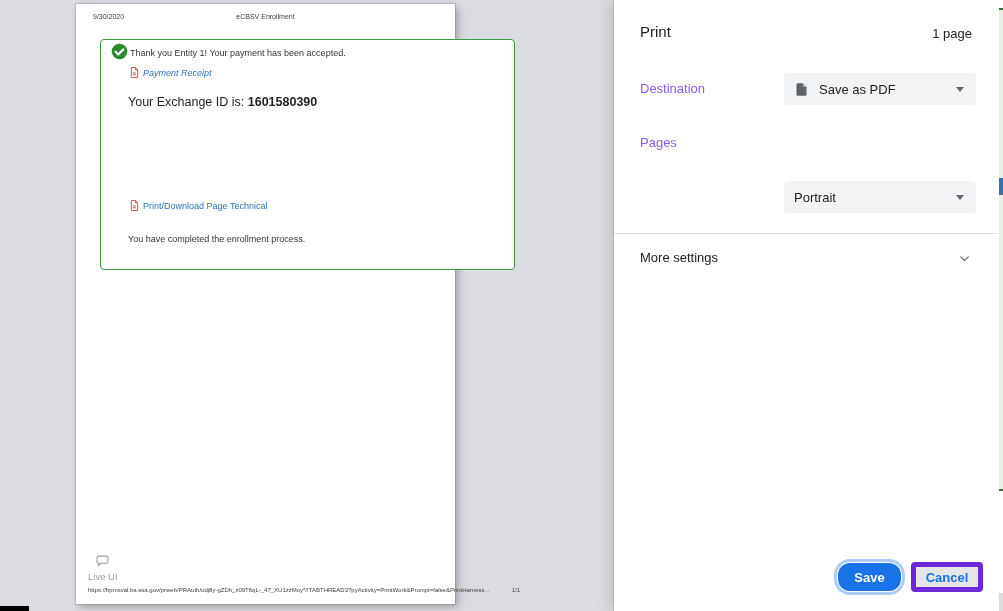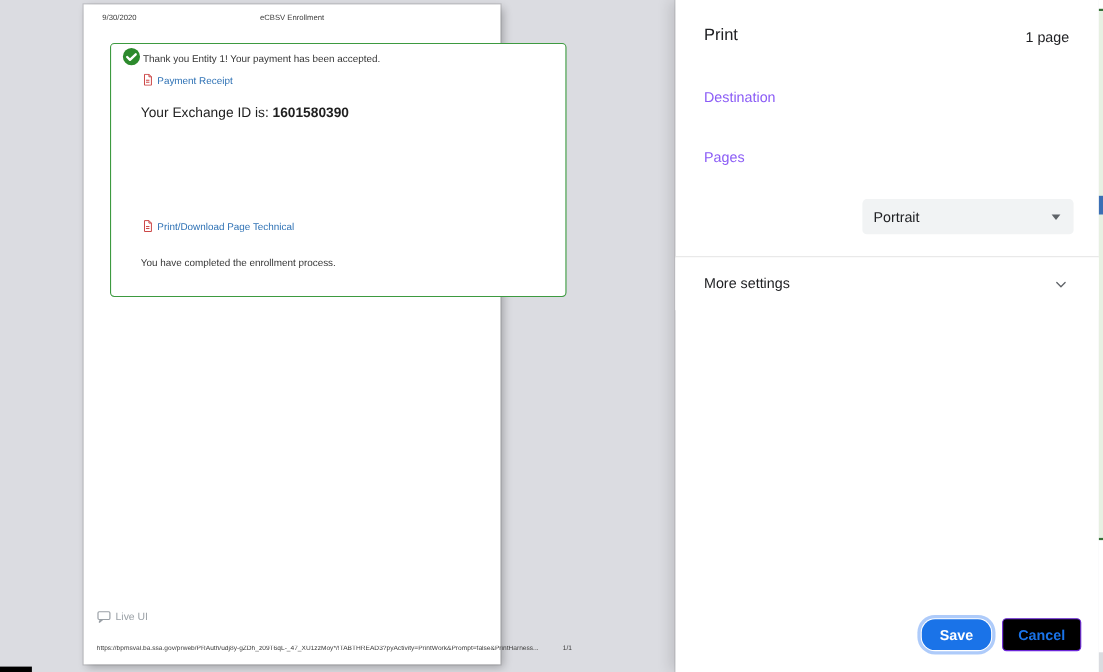--- a/index.html
+++ b/index.html
@@ -12,31 +12,31 @@
   .preview-page { position:absolute; left:76px; top:4px; width:379px; height:600px; background:#fff;
                   box-shadow:0 0 0 1px rgba(0,0,0,0.13), 3px 3px 8px rgba(0,0,0,0.28); }
   .page-header-date { position:absolute; left:17px; top:9px; font-size:7px; color:#3c3c3c; }
   .page-header-title { position:absolute; left:0; right:0; top:9px; text-align:center; font-size:7px; color:#3c3c3c; }
 
   .success-box { position:absolute; left:24px; top:35px; width:415px; height:231px;
                  border:1px solid #3d9a40; border-radius:4px; background:#fff; }
   .check-icon { position:absolute; left:10px; top:3px; width:17px; height:17px; }
   .thanks-text { position:absolute; left:29px; top:8px; font-size:9px; color:#363636; }
   .link-row { position:absolute; display:flex; align-items:center; gap:4px; font-size:9px; color:#2f72b5; }
-  .receipt-row { left:29px; top:27px; }
+  .receipt-row { left:29px; top:27px;font-style:italic; }
   .printdl-row { left:29px; top:160px; }
   .pdf-icon { width:9px; height:11px; flex:0 0 auto; }
   .exchange-line { position:absolute; left:27px; top:55px; font-size:12.5px; color:#1f1f1f; }
   .exchange-id { font-weight:bold; }
   .info-para { position:absolute; left:27px; top:83px; width:374px; font-size:9px; line-height:13px; color:#363636; }
   .page-link { color:#2f72b5; text-decoration:underline; }
   .completed-text { position:absolute; left:27px; top:194px; font-size:9px; color:#363636; }
 
   .live-ui { position:absolute; left:12px; top:551px; display:flex; align-items:center; gap:4px;
-             font-size:9.5px; color:#9aa0a6; }
+             font-size:9.5px; color:#9aa0a6;flex-direction:column; }
   .bubble-icon { width:13px; height:12px; }
   .page-footer { position:absolute; left:12px; top:583px; width:432px; display:flex;
                  justify-content:space-between; align-items:baseline; font-size:6px; color:#3c3c3c; }
   .footer-url { white-space:nowrap; overflow:hidden; }
   .footer-pageno { margin-left:8px; flex:0 0 auto; }
 
   .artifact-bar { position:absolute; left:0; top:606px; width:29px; height:5px; background:#000; }
 
   
   .print-dialog { position:absolute; left:614px; top:0; width:385px; height:611px; background:#fff;
@@ -56,23 +56,23 @@
 
   .divider { position:absolute; left:0; right:0; top:233px; height:1px; background:#e0e0e0; }
   .more-settings { position:absolute; left:0; right:0; top:234px; height:48px; cursor:pointer; background:#fff; }
   .more-settings-label { position:absolute; left:26px; line-height:48px; font-size:13px; color:#202124; }
   .chevron-icon { position:absolute; right:28px; top:18px; width:13px; height:13px; }
 
   .save-button { position:absolute; left:224px; top:563px; width:63px; height:28px; background:#1a73e8;
                  color:#fff; font-size:13px; font-weight:bold; font-family:"Liberation Sans", sans-serif;
                  border:none; border-radius:12px; cursor:pointer;
                  box-shadow:0 0 0 1px #fff, 0 0 0 4px #aecbfa; }
-  .cancel-button { position:absolute; left:297px; top:562px; width:72px; height:30px; background:#000000;
+  .cancel-button { position:absolute; left:297px; top:562px; width:72px; height:30px; background:#e5e5e5;
                    color:#1a73e8; font-size:13px; font-weight:bold; font-family:"Liberation Sans", sans-serif;
-                   border:1px solid #6d28d9; border-radius:4px; cursor:pointer; }
+                   border:5px solid #6d28d9; border-radius:4px; cursor:pointer; }
 
   
   .bg-page-sliver { position:absolute; right:0; top:0; width:4px; height:611px; background:#fff; }
   .bg-green-band { position:absolute; right:0; top:8px; width:4px; height:483px; background:#e7f0e2;
                    border-top:2px solid #37703a; border-bottom:2px solid #37703a; }
   .bg-link-frag { position:absolute; right:0; top:178px; width:4px; height:17px; background:#3b6fb5; }
   .bg-bottom-gray { position:absolute; right:0; top:593px; width:4px; height:18px; background:#dadce0; }
 </style>
 </head>
 <body>
@@ -133,20 +133,28 @@
   </div>
 
   <div class="artifact-bar"></div>
 
   <div class="print-dialog">
 
     <div class="dialog-title">Print</div>
     <div class="page-count">1 page</div>
 
     <div class="row-label row-destination">Destination</div>
+    <div class="dropdown row-destination">
+      <svg class="doc-icon" viewBox="0 0 24 24">
+        <path d="M14 2H6a2 2 0 0 0-2 2v16a2 2 0 0 0 2 2h12a2 2 0 0 0 2-2V8z" fill="#5f6368"></path>
+        <path d="M14 2v6h6z" fill="#aeb1b5"></path>
+      </svg>
+      <span class="dd-text-icon">Save as PDF</span>
+      <span class="caret"></span>
+    </div>
 
     <div class="row-label row-pages">Pages</div>
 
     <div class="dropdown row-layout">
       <span class="dd-text">Portrait</span>
       <span class="caret"></span>
     </div>
 
     <div class="divider"></div>
 

